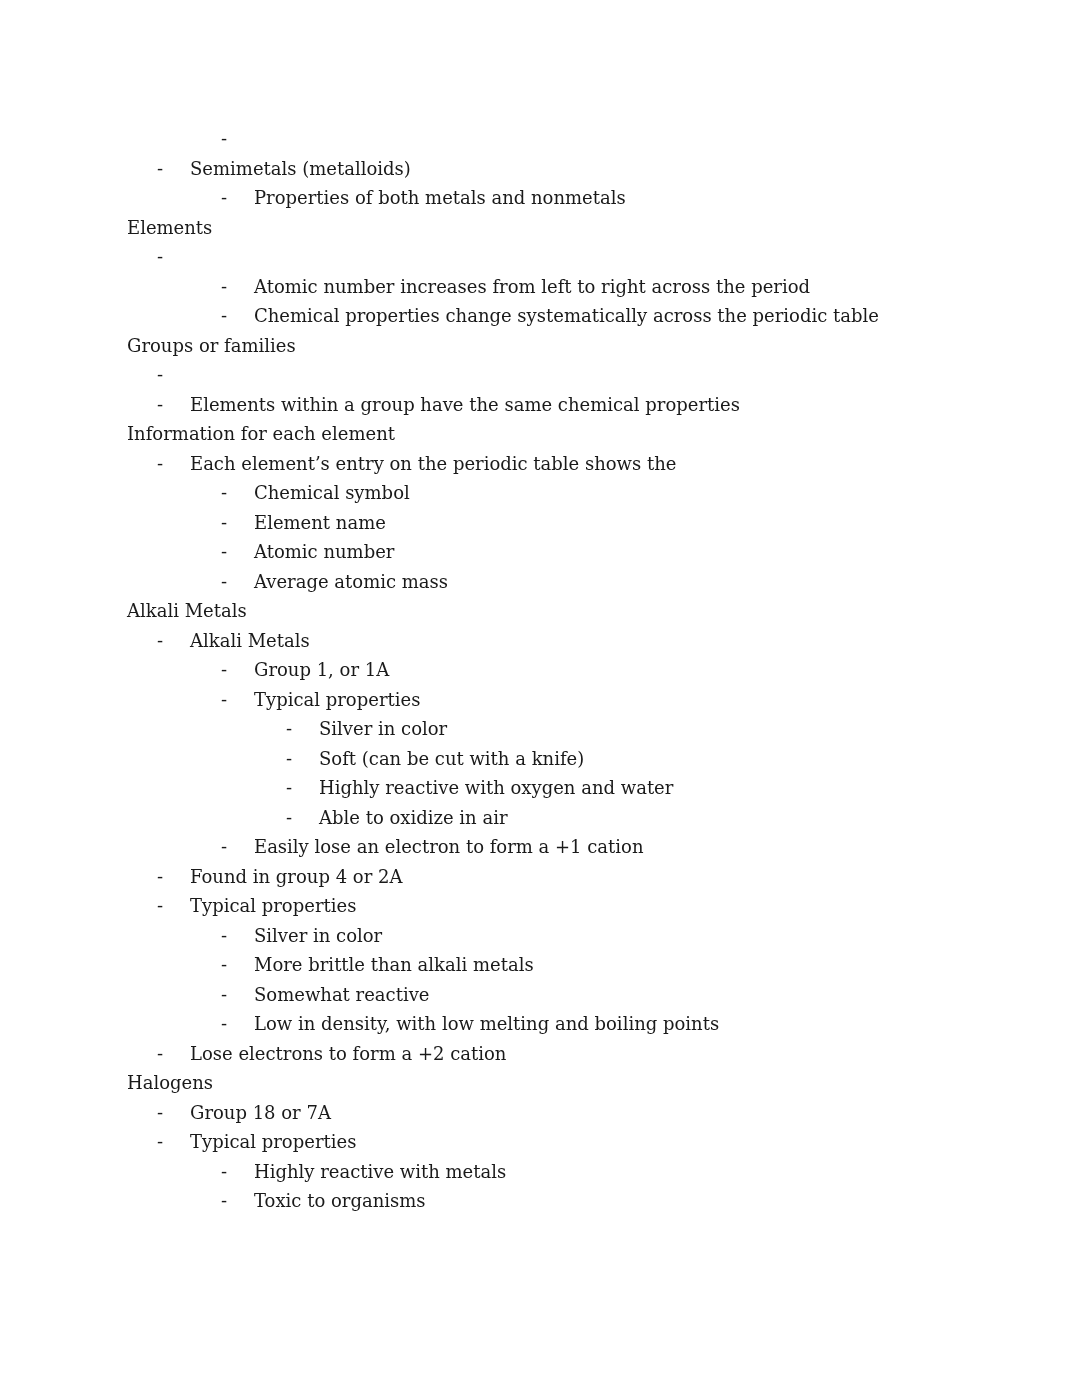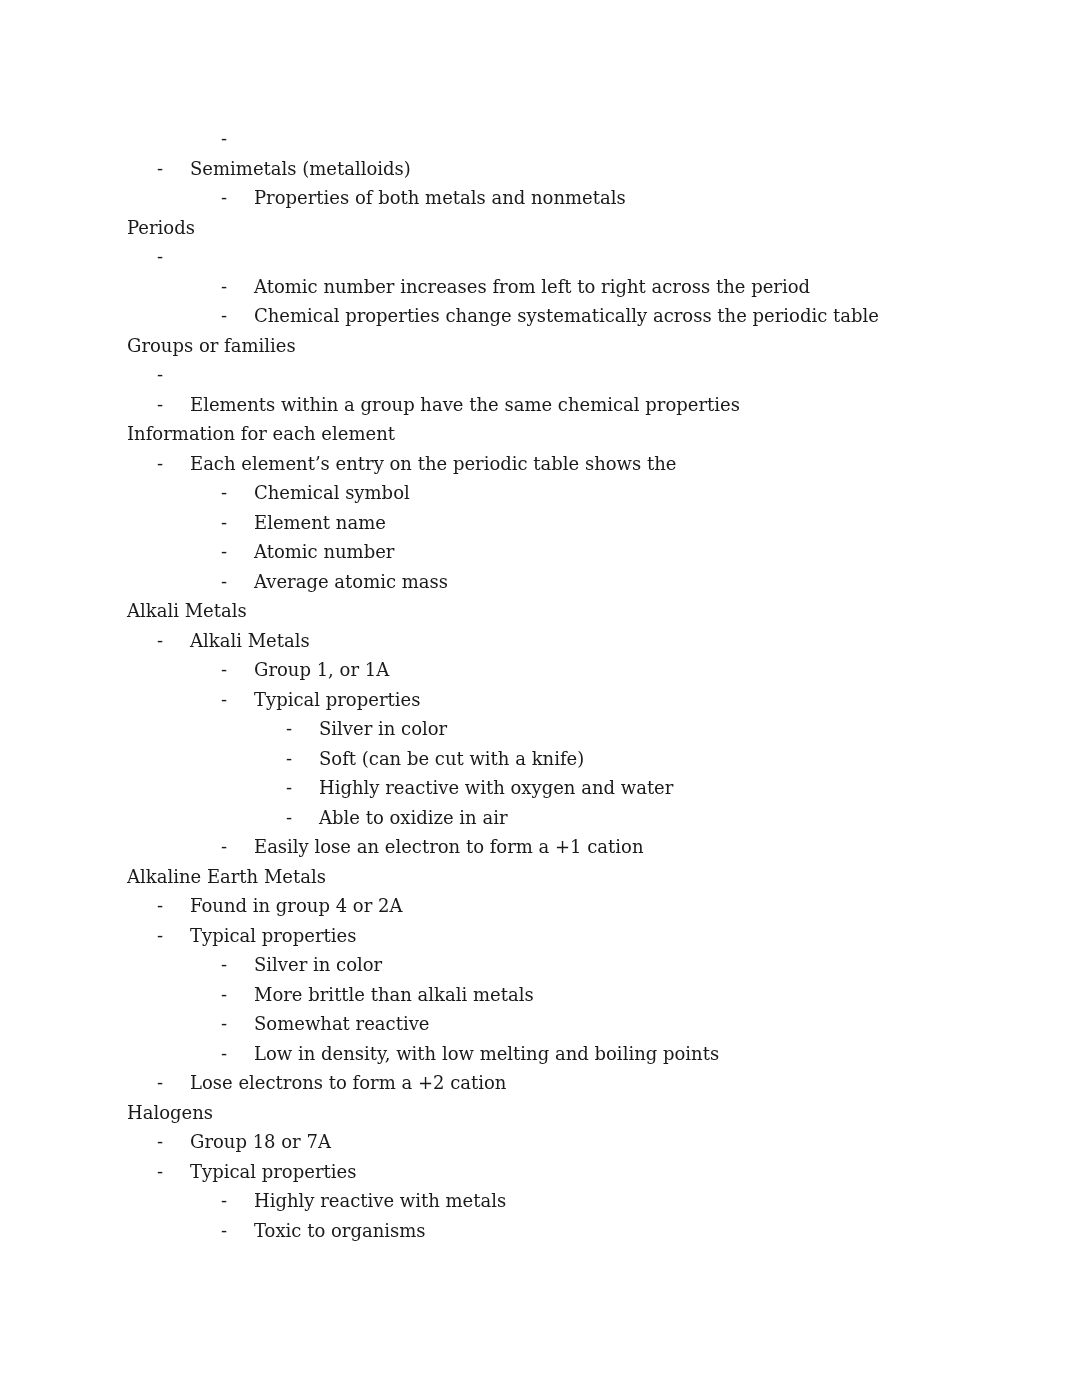--- a/index.html
+++ b/index.html
@@ -54,21 +54,21 @@
       </div>
       <div class="line lvl1">
         <span class="dash">-</span>
         <span class="txt">Semimetals (metalloids)</span>
       </div>
       <div class="line lvl2">
         <span class="dash">-</span>
         <span class="txt">Properties of both metals and nonmetals</span>
       </div>
       <div class="line lvl0">
-        <span class="txt">Periods</span>
+        <span class="txt">Elements</span>
       </div>
       <div class="line lvl1">
         <span class="dash">-</span>
       </div>
       <div class="line lvl2">
         <span class="dash">-</span>
         <span class="txt">Atomic number increases from left to right across the period</span>
       </div>
       <div class="line lvl2">
         <span class="dash">-</span>
@@ -135,23 +135,20 @@
         <span class="txt">Highly reactive with oxygen and water</span>
       </div>
       <div class="line lvl3">
         <span class="dash">-</span>
         <span class="txt">Able to oxidize in air</span>
       </div>
       <div class="line lvl2">
         <span class="dash">-</span>
         <span class="txt">Easily lose an electron to form a +1 cation</span>
       </div>
-      <div class="line lvl0">
-        <span class="txt">Alkaline Earth Metals</span>
-      </div>
       <div class="line lvl1">
         <span class="dash">-</span>
         <span class="txt">Found in group 4 or 2A</span>
       </div>
       <div class="line lvl1">
         <span class="dash">-</span>
         <span class="txt">Typical properties</span>
       </div>
       <div class="line lvl2">
         <span class="dash">-</span>

